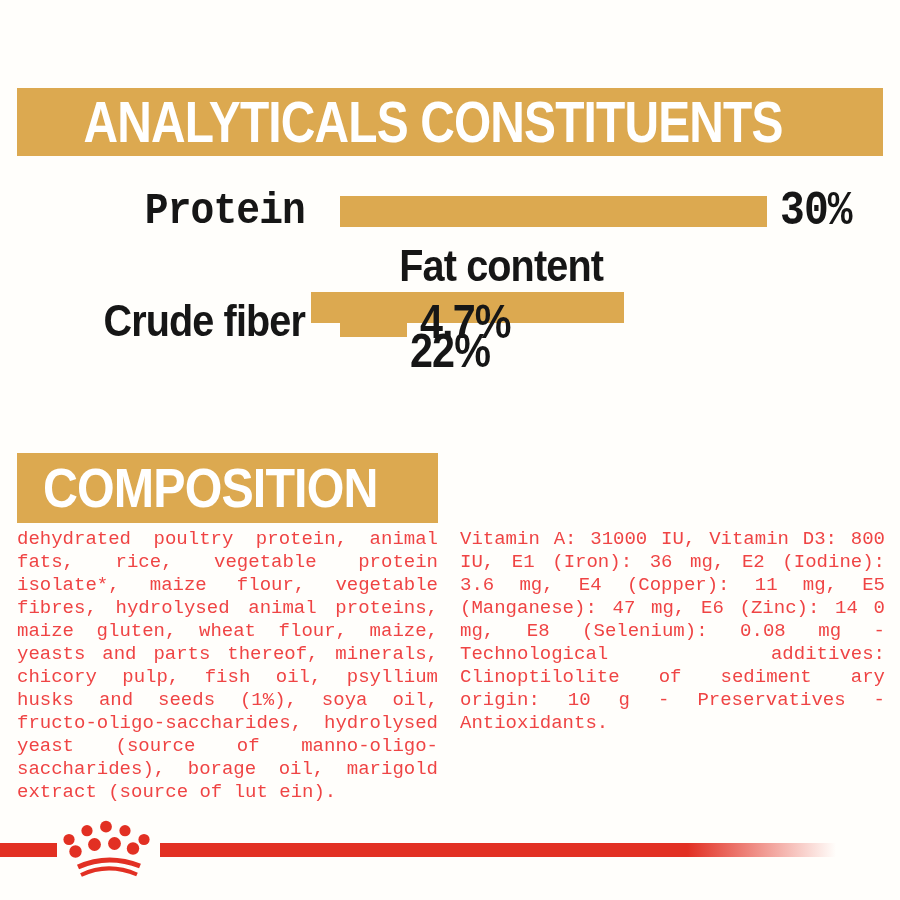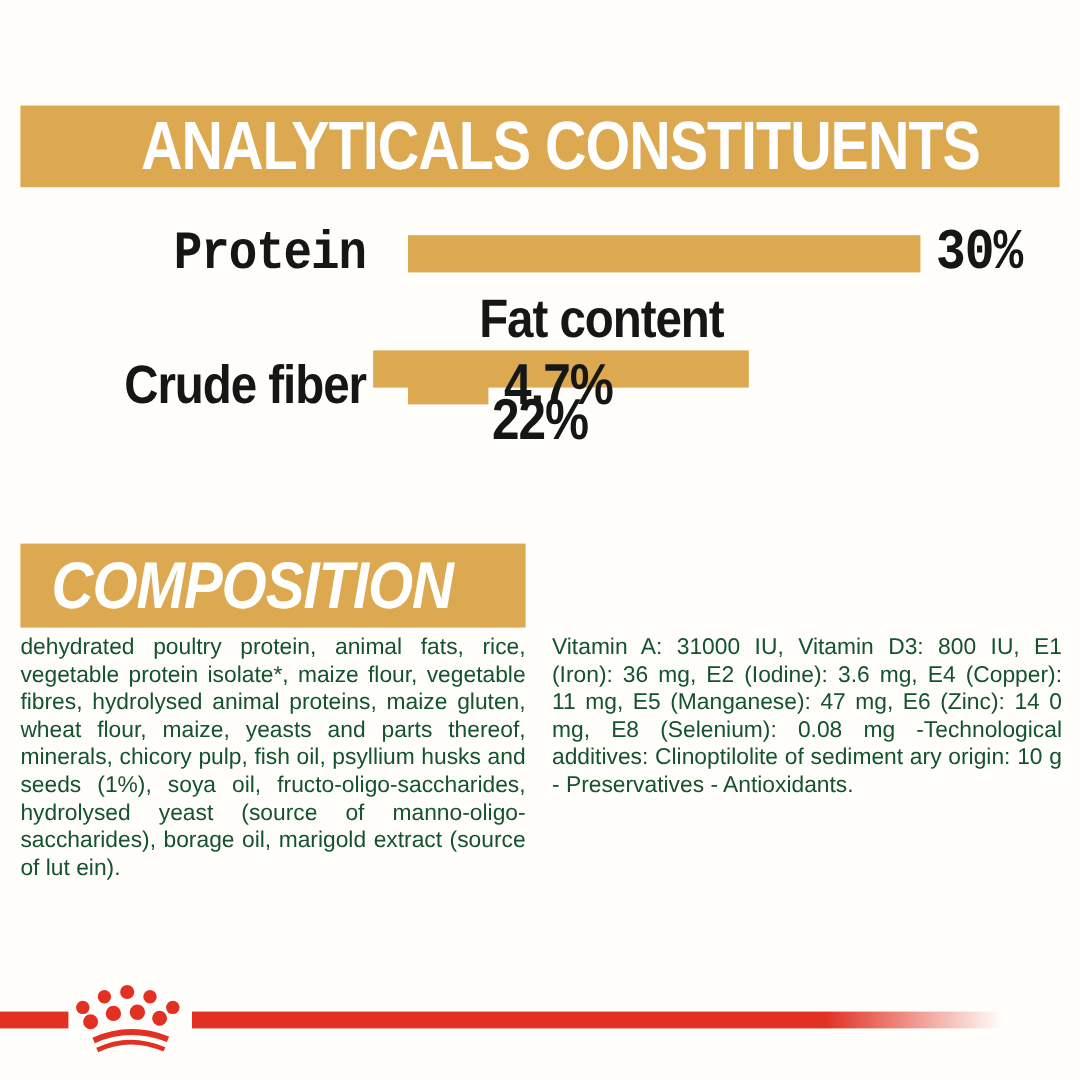--- a/index.html
+++ b/index.html
@@ -15,34 +15,34 @@
   
   .gold-bar {
     position: absolute;
     background: #dca950;
     display: flex;
     align-items: center;
   }
   .main-header {
     left: 17px; top: 88px;
     width: 866px; height: 68px;
-    justify-content: flex-end;
+    justify-content: flex-start;
   }
   .main-header .bar-title {
     color: #ffffff;
     font-size: 57px;
     font-weight: 700;
     letter-spacing: -1px;
     white-space: nowrap;
     display: inline-block;
     transform: scaleX(0.84);
     transform-origin: center center;
   }
   .sub-header { top: 453px; height: 70px; }
-  .comp-header { left: 17px; width: 421px; padding-left: 26px; box-sizing: border-box; font-style: italic; }
+  .comp-header { left: 17px; width: 421px; padding-left: 26px; box-sizing: border-box; }
   .add-header  { left: 460px; width: 425px; padding-left: 20px; box-sizing: border-box; }
   .sub-header .bar-title {
     color: #ffffff;
     font-size: 55px;
     font-weight: 700;
     letter-spacing: -1px;
     white-space: nowrap;
     display: inline-block;
     transform: scaleX(0.88);
     transform-origin: left center;
@@ -95,24 +95,25 @@
     letter-spacing: -1px;
     white-space: nowrap;
     transform: scaleX(0.86);
     transform-origin: left center;
   }
 
   
   .body-text {
     position: absolute;
     top: 528px;
-    color: #14532d;
+    color: #ef4444;
     font-size: 19px;
     line-height: 23px;
     text-align: justify;
+    font-family: Liberation Mono, monospace;
   }
   .comp-text { left: 17px;  width: 421px; }
   .add-text  { left: 460px; width: 425px; }
 
   
   .stripe-left {
     position: absolute;
     left: 0; top: 843px;
     width: 57px; height: 14px;
     background: #e23023;

